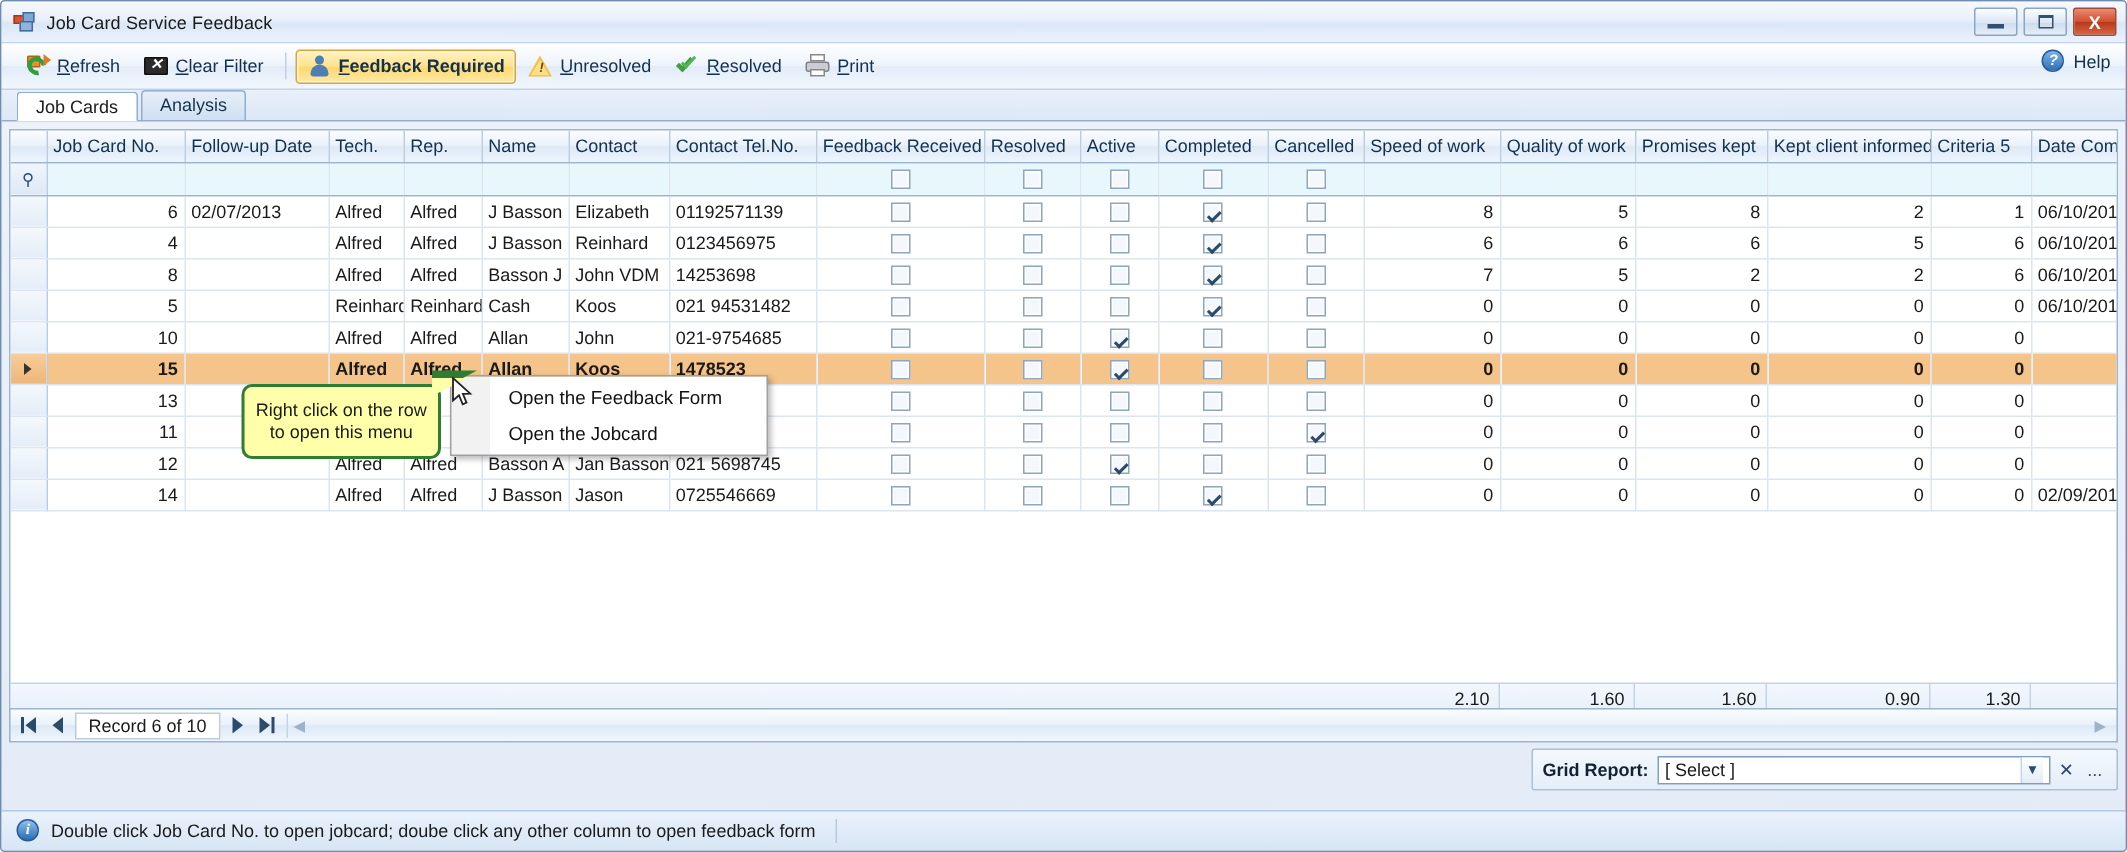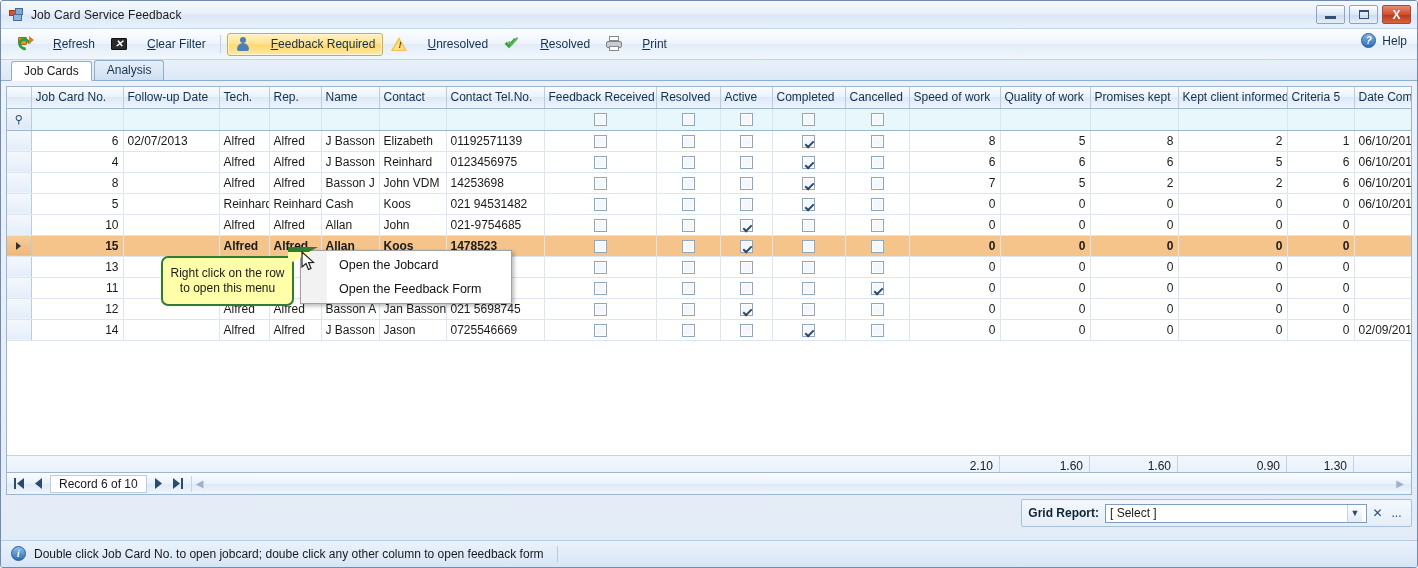--- a/index.html
+++ b/index.html
@@ -63,30 +63,30 @@
   
   .toolbar {
     height: 31px;
     background: linear-gradient(#fdfeff, #eef4fc 50%, #e2ecf8 51%, #f2f7fd);
     border-bottom: 1px solid #c3d4e8;
     display: flex; align-items: center;
     padding: 0 8px;
     position: relative;
   }
   .tbitem {
-    display:flex; align-items:center; gap:20px;
+    display:flex; align-items:center; gap:5px;
     height: 23px; padding: 0 7px;
     border: 1px solid transparent; border-radius: 3px;
     white-space: nowrap;
     color: #12314f;
   }
   .tbitem.active {
     border-color: #d7a73a;
     background: linear-gradient(#fff2c2, #ffe28f 48%, #ffd86c 52%, #ffe9a8);
-    font-weight: normal;
+    font-weight: bold;
     box-shadow: inset 0 0 0 1px #fff6d8;
   }
   .tb-sep { width:1px; height:18px; background:#c0cfe2; margin:0 6px; }
   .tb-label u { text-decoration: underline; }
   .tb-label { font-size:12px; }
   .help-btn {
     position:absolute; right: 10px; top:4px;
     display:flex; align-items:center; gap:5px;
     color:#12314f;
   }
@@ -800,22 +800,22 @@
     <span class="lbl">Grid Report:</span>
     <div class="combo">
       <span class="val">[ Select ]</span>
       <span class="combo-btn">▼</span>
     </div>
     <span class="mini-btn">✕</span>
     <span class="mini-btn">...</span>
   </div>
 
   <div class="ctxmenu">
+    <div class="ctxitem">Open the Feedback Form</div>
     <div class="ctxitem">Open the Jobcard</div>
-    <div class="ctxitem">Open the Feedback Form</div>
   </div>
 
   <div class="callout">
     <span class="tail"></span>
     <span class="tail2"></span>
     <span>Right click on the row to open this menu</span>
   </div>
 
   <div class="cursor">
     <svg width="16" height="22" viewBox="0 0 16 22">

